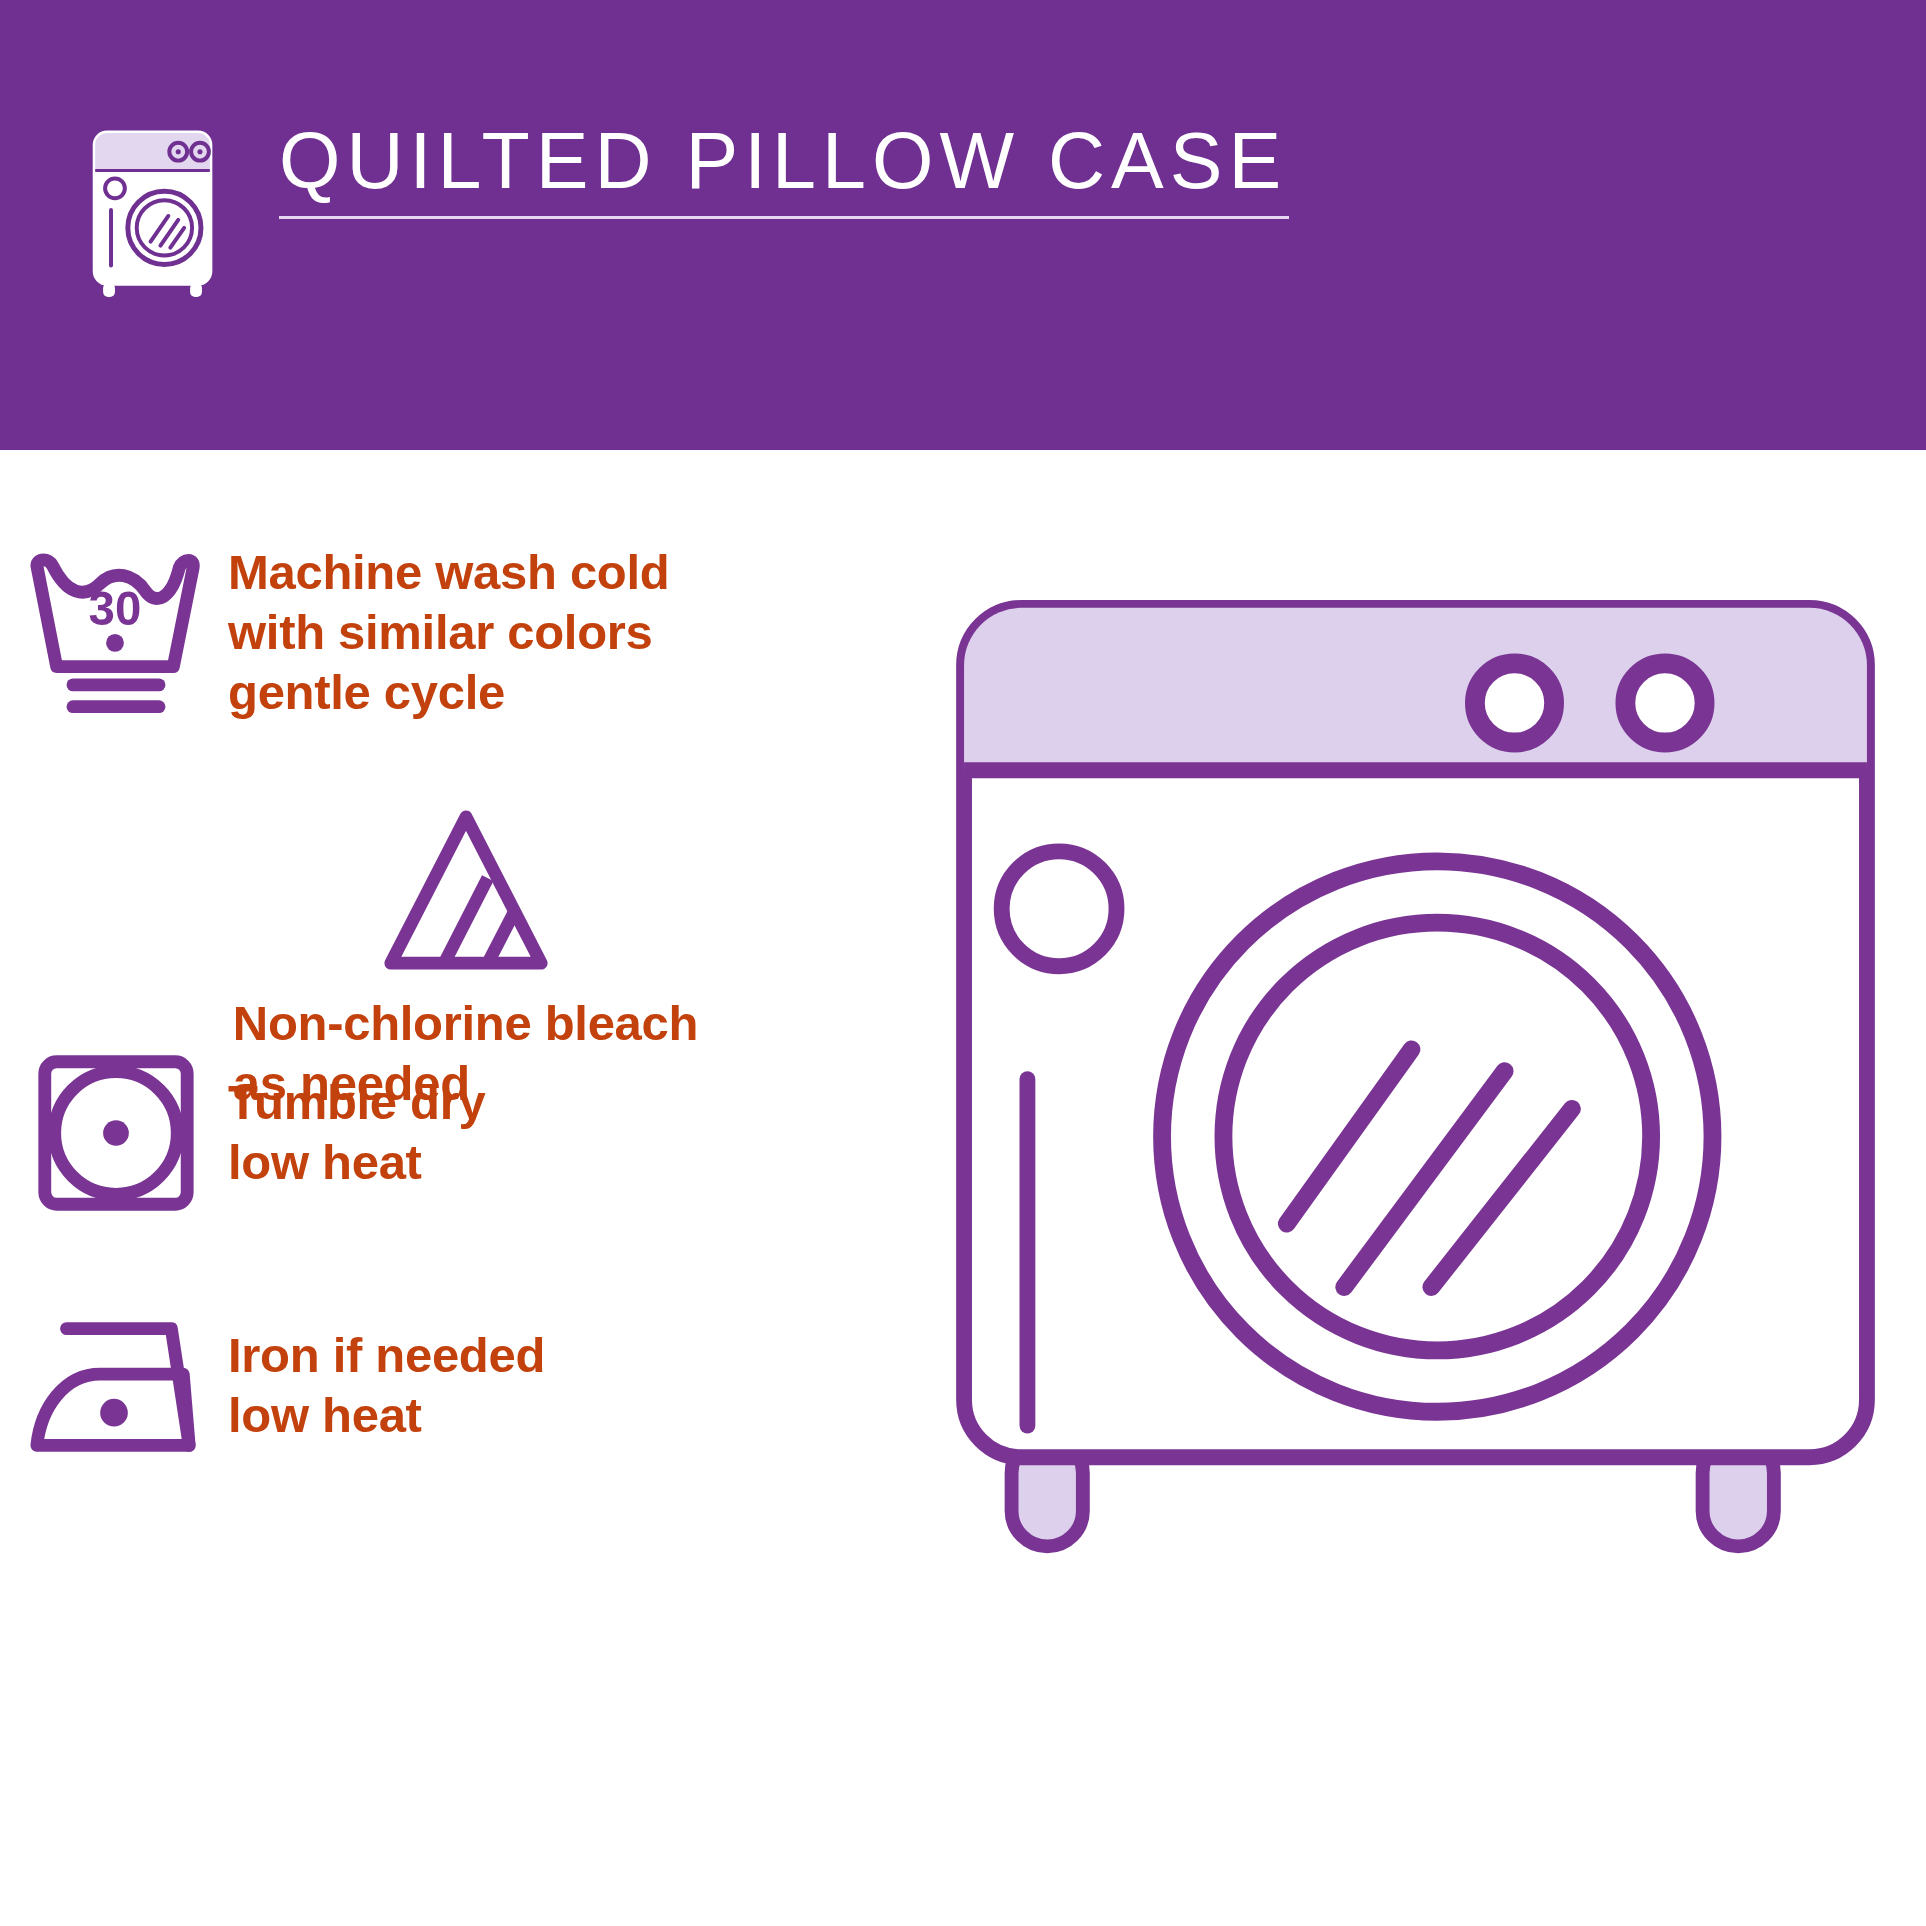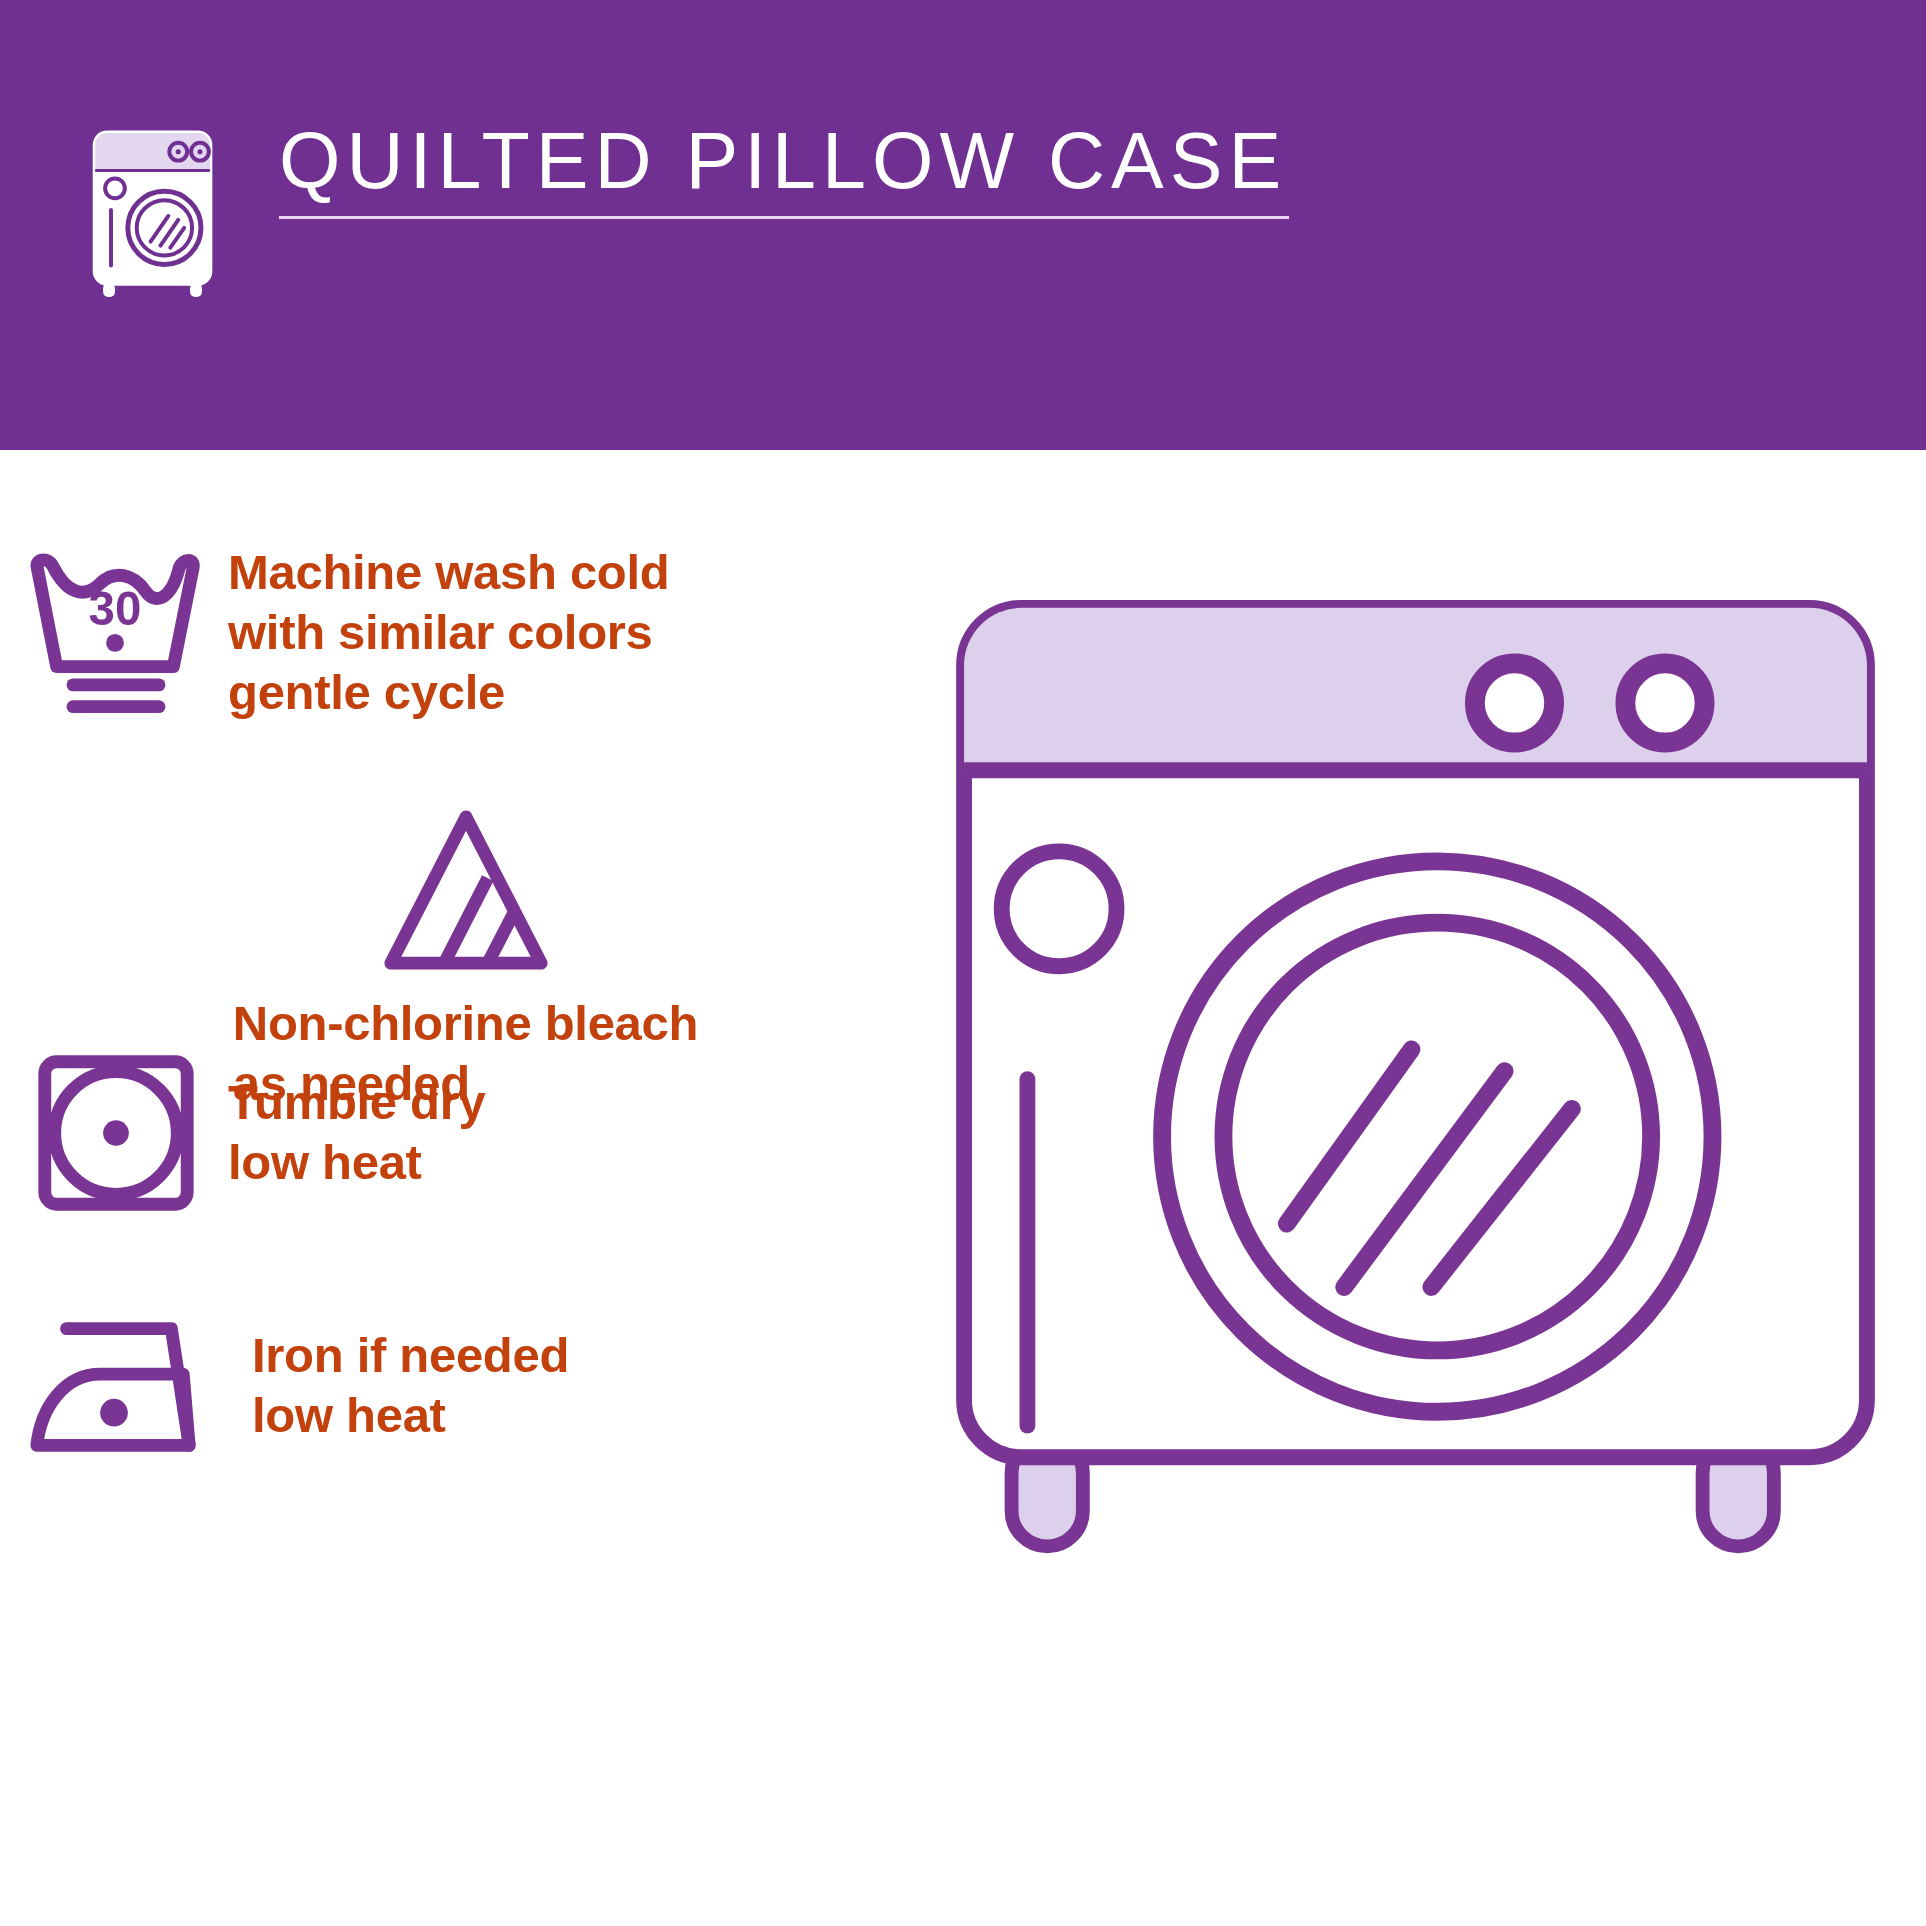--- a/index.html
+++ b/index.html
@@ -93,21 +93,21 @@
     font-size: 49px;
     line-height: 1.22;
     font-weight: 700;
     letter-spacing: -0.3px;
     font-family: "Liberation Sans", sans-serif;
     white-space: pre-line;
   }
   #row-wash   { top: 79px; }
   #row-bleach { top: 336px; flex-direction: column; }
   #row-dry    { top: 579px; }
-  #row-iron   { top: 832px; gap: 24px; }
+  #row-iron   { top: 832px; }
 
   
   #machine {
     position: absolute;
     left: 950px;
     top: 594px;
     width: 931px;
     height: 990px;
   }
 </style>

